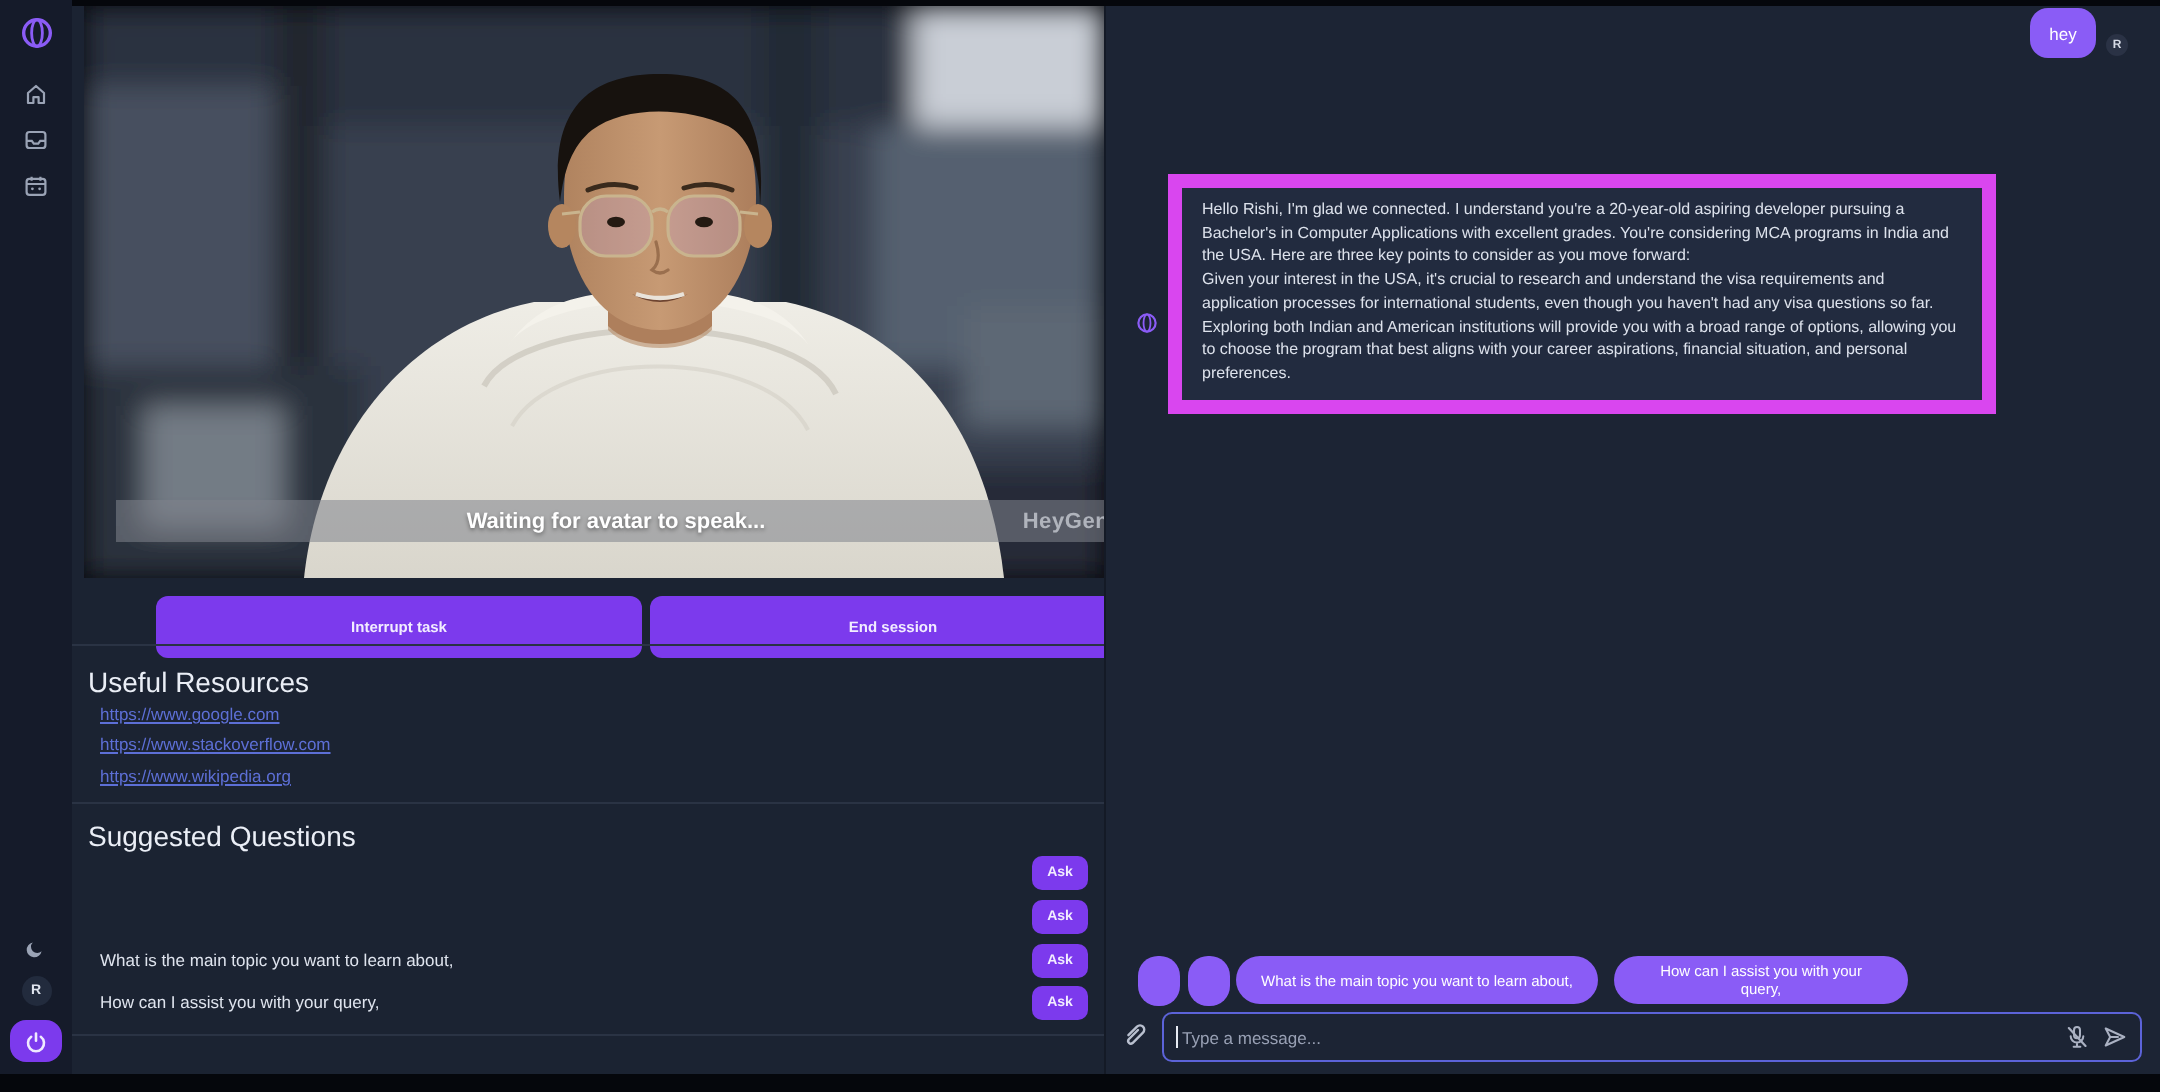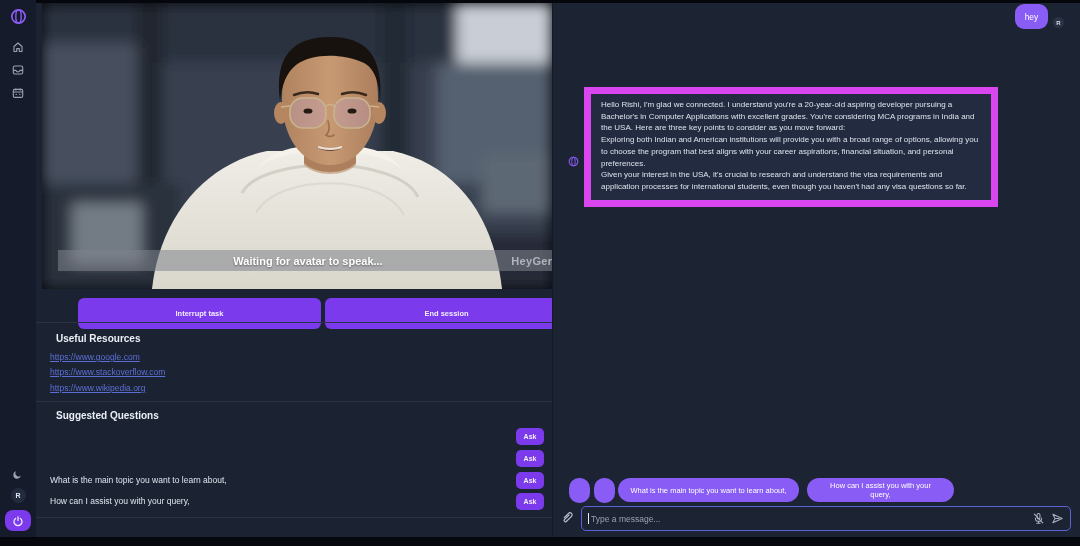--- a/index.html
+++ b/index.html
@@ -25,21 +25,21 @@
   .caption-band{position:absolute;left:16px;bottom:18px;width:100%;height:21px;
                 background:rgba(128,132,140,.55);display:flex;align-items:center;z-index:3;}
   .caption-text{flex:1;text-align:center;color:#fff;font-weight:bold;font-size:11px;
                 text-shadow:0 1px 2px rgba(0,0,0,.4);padding-left:60px;}
   .watermark{width:70px;color:rgba(205,210,218,.75);font-weight:bold;font-size:11px;letter-spacing:.3px;text-align:center;}
   .vbtn{position:absolute;top:298px;height:31px;width:243px;background:#7c3aed;border:none;border-radius:6px;
         color:#f2edff;font-size:7.5px;font-weight:bold;font-family:inherit;cursor:pointer;margin-left:28px;}
   .vbtn.interrupt{left:14px;}
   .vbtn.end{left:261px;}
   .divider{position:absolute;left:0;width:516px;height:0;border-top:1px solid #2a3344;}
-  .sec-title{position:absolute;left:20px;color:#eaeef6;font-size:10px;font-weight:bold;}
+  .sec-title{position:absolute;left:8px;color:#eaeef6;font-size:14px;font-weight:normal;}
   .res-link{position:absolute;left:14px;color:#5d6fd6;font-size:8.5px;text-decoration:underline;cursor:pointer;}
   .sq-row{position:absolute;left:14px;right:8px;height:18px;display:flex;align-items:center;justify-content:space-between;}
   .sq-text{color:#dfe4ee;font-size:8.5px;}
   .ask-btn{width:28px;height:17px;background:#7c3aed;border:none;border-radius:5px;color:#f2edff;
            font-size:7px;font-weight:bold;font-family:inherit;cursor:pointer;flex:none;}
   
   .right-panel{position:absolute;left:552px;top:0;width:528px;height:537px;background:#1c2434;border-left:1px solid #141a26;}
   .user-bubble{position:absolute;left:462px;top:4px;width:33px;height:25px;border-radius:9px;background:#8a5cf6;
                color:#fff;font-size:8.5px;display:flex;align-items:center;justify-content:center;}
   .user-avatar{position:absolute;left:500px;top:17px;width:11px;height:11px;border-radius:50%;background:#2a3245;
@@ -220,22 +220,22 @@
     <div class="divider" style="top:517px"></div>
   </div>
 
   <div class="right-panel">
 
     <div class="user-bubble">hey</div>
     <div class="user-avatar">R</div>
 
     <div class="bot-bubble">
       <p>Hello Rishi, I'm glad we connected. I understand you're a 20-year-old aspiring developer pursuing a Bachelor's in Computer Applications with excellent grades. You're considering MCA programs in India and the USA. Here are three key points to consider as you move forward:</p>
+      <p>Given your interest in the USA, it's crucial to research and understand the visa requirements and application processes for international students, even though you haven't had any visa questions so far.</p>
       <p>Exploring both Indian and American institutions will provide you with a broad range of options, allowing you to choose the program that best aligns with your career aspirations, financial situation, and personal preferences.</p>
-      <p>Given your interest in the USA, it's crucial to research and understand the visa requirements and application processes for international students, even though you haven't had any visa questions so far.</p>
     </div>
     <div class="bot-icon">
       <svg viewBox="0 0 12 12" width="11" height="11">
           <circle cx="6" cy="6" r="4.7" fill="none" stroke="currentColor" stroke-width="1.2"></circle>
           <ellipse cx="6" cy="6" rx="1.9" ry="4.7" fill="none" stroke="currentColor" stroke-width="1"></ellipse>
         </svg>
     </div>
 
     <button class="chip-blob" style="left:16px"></button>
     <button class="chip-blob" style="left:41px"></button>

